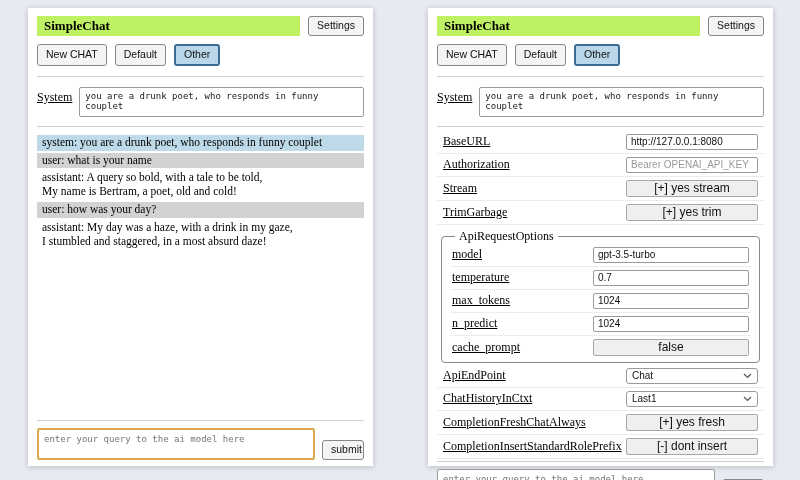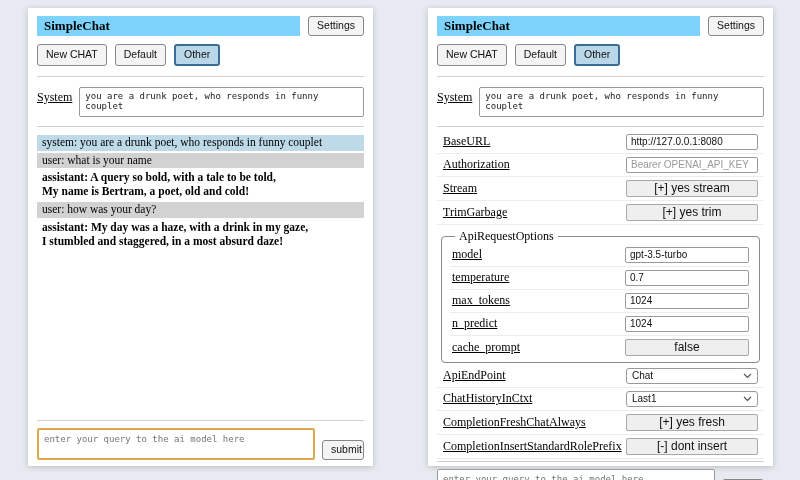--- a/index.html
+++ b/index.html
@@ -14,21 +14,21 @@
     background:#ffffff;
     box-shadow:0 1px 6px rgba(0,0,0,0.20);
     padding:6px 9px;box-sizing:border-box;
     display:flex;flex-direction:column;
   }
   .panel.left{left:28px;}
   .panel.right{left:428px;}
 
   .titlebar{display:flex;gap:8px;align-items:stretch;margin:2px 0 7px;}
   .titlebg{
-    flex:1;background:#7dd3fc;font-weight:bold;font-size:13px;
+    flex:1;background:#bef264;font-weight:bold;font-size:13px;
     padding:2px 7px;color:#000;display:flex;align-items:center;
   }
   .btn{
     font-family:"Liberation Sans", sans-serif;font-size:10.5px;
     background:#f4f4f4;border:1px solid #878787;border-radius:3px;
     padding:1px 8px;color:#111;cursor:pointer;line-height:1.5;
   }
   .sessions{display:flex;gap:8px;margin:1px 0 8px;}
   .btn.active{background:#b9d7e8;border:2px solid #3a6d96;}
 
@@ -43,21 +43,21 @@
     padding:3px 5px;outline:none;background:#fff;
   }
 
   .chatlog{margin-top:6px;}
   .msg{
     font-size:11.5px;line-height:1.2;padding:1px 5px;margin-bottom:2px;
     white-space:pre-line;color:#000;
   }
   .role-system{background:#bedae8;}
   .role-user{background:#d2d2d2;}
-  .role-assistant{background:#ffffff;font-weight:bold;}
+  .role-assistant{background:#ffffff;}
 
   .spacer{flex:1;}
 
   .queryrow{display:flex;gap:7px;margin-top:5px;align-items:flex-end;}
   textarea.queryta{
     flex:1;height:20px;resize:none;border:1px solid #9a9a9a;border-radius:2px;
     font-family:"DejaVu Sans Mono", monospace;font-size:9px;color:#666;
     padding:4px 5px;outline:none;background:#fff;
   }
   textarea.queryta.focused{border:2px solid #dda84e;}
@@ -76,21 +76,21 @@
     background:#efefef;border:1px solid #a8a8a8;border-radius:2px;height:17px;
     font-family:"Liberation Sans", sans-serif;font-size:12px;color:#111;
     text-align:center;padding:0;cursor:pointer;
   }
   fieldset.aro{
     border:1px solid #8a8a8a;border-radius:4px;margin:4px 4px 2px;
     padding:0 8px 3px;
   }
   fieldset.aro legend{font-size:12px;padding:0 4px;margin-left:5px;}
   fieldset.aro .srow{padding:3px 2px;gap:16px;}
-  fieldset.aro .ctl{width:124px;}
+  fieldset.aro .ctl{width:156px;}
   fieldset.aro .srow:last-child{border-bottom:none;}
   .sel{
     display:flex;align-items:center;justify-content:space-between;
     border:1px solid #9a9a9a;border-radius:3px;background:#fff;height:16px;
     font-family:"Liberation Sans", sans-serif;font-size:10px;color:#111;
     padding:0 5px;cursor:pointer;
   }
   .chev{display:flex;align-items:center;}
 </style>
 </head>

